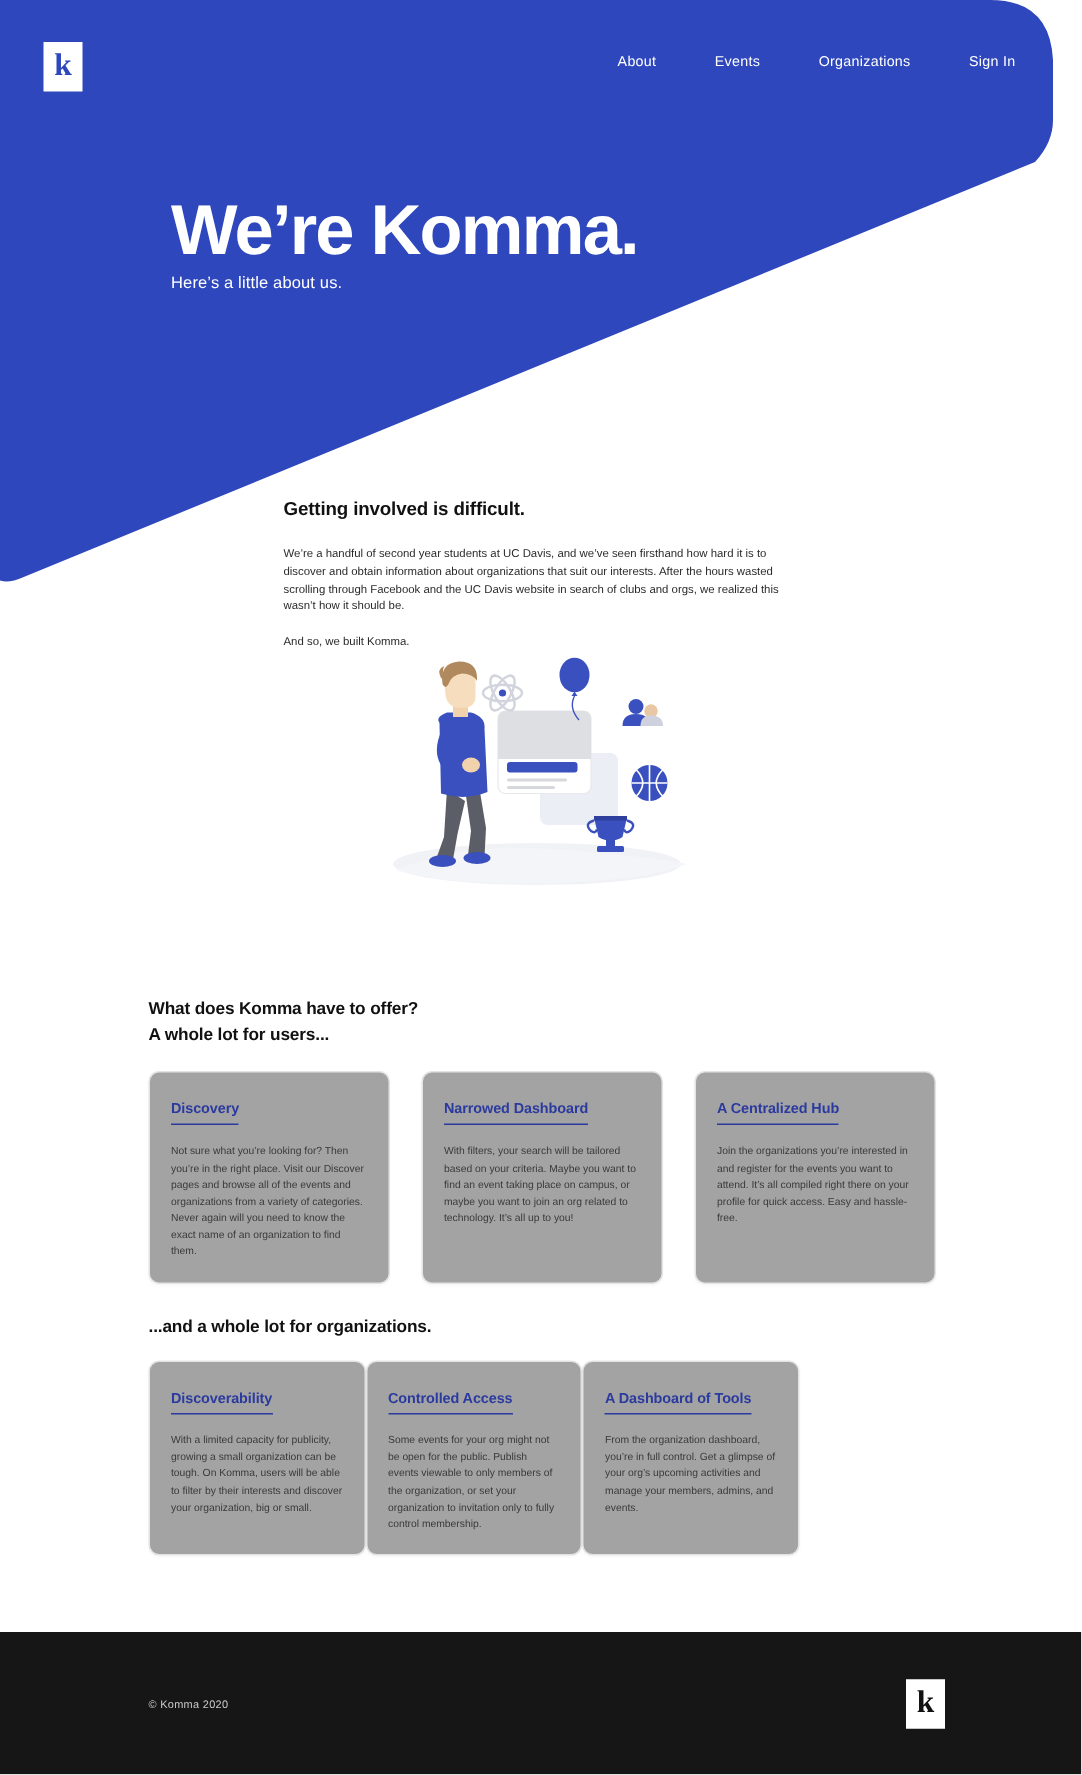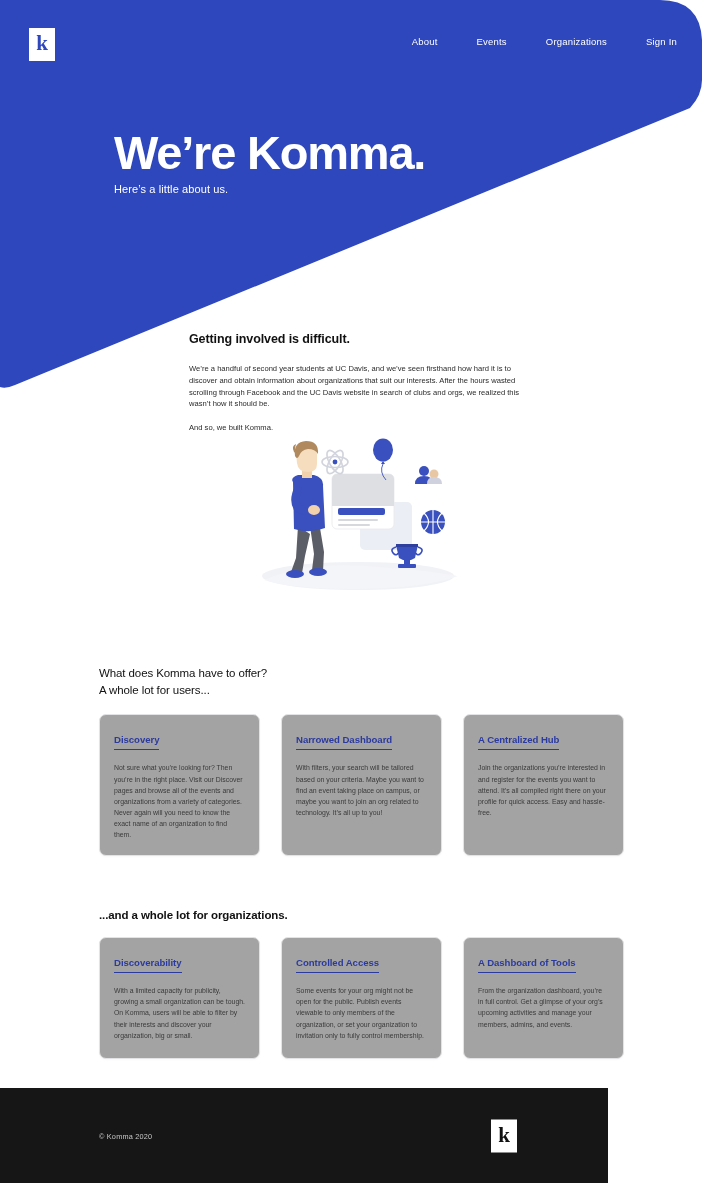--- a/index.html
+++ b/index.html
@@ -125,21 +125,21 @@
 
   
   .offer {
     position: absolute;
     left: 99px; top: 665px;
     width: 525px;
     z-index: 4;
   }
   .offer-head {
     font-size: 11.5px;
-    font-weight: 400;
+    font-weight: 700;
     color: #111111;
     line-height: 1.45;
     letter-spacing: -0.1px;
   }
   .cards {
     display: flex;
     gap: 0px;
     justify-content: space-between;
     margin-top: 16px;
   }
@@ -165,36 +165,35 @@
     font-size: 6.9px;
     line-height: 1.62;
     color: #3a3a3a;
     margin-top: 12px;
   }
 
   
   .orgs {
     position: absolute;
     left: 99px; top: 879px;
-    width: 525px;
+    width: 434px;
     z-index: 4;
-    margin-top: 30px;
   }
   .orgs-head {
     font-size: 11.5px;
     font-weight: 700;
     color: #111111;
     letter-spacing: -0.1px;
   }
 
   
   .footer {
     position: absolute;
     left: 0; bottom: 0;
-    width: 608px;
+    width: 721px;
     height: 95px;
     background: #161616;
     z-index: 5;
   }
   .footer-copy {
     position: absolute;
     left: 99px; top: 50%;
     transform: translateY(-50%);
     color: #c9c9c9;
     font-size: 7.3px;

